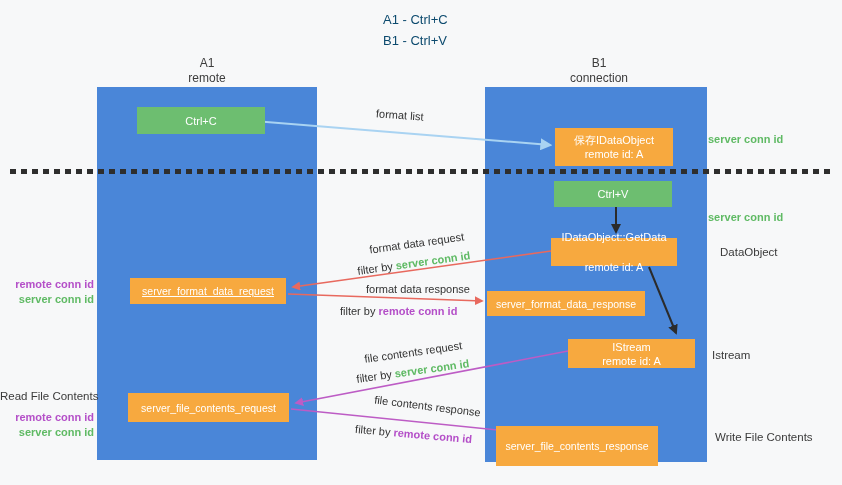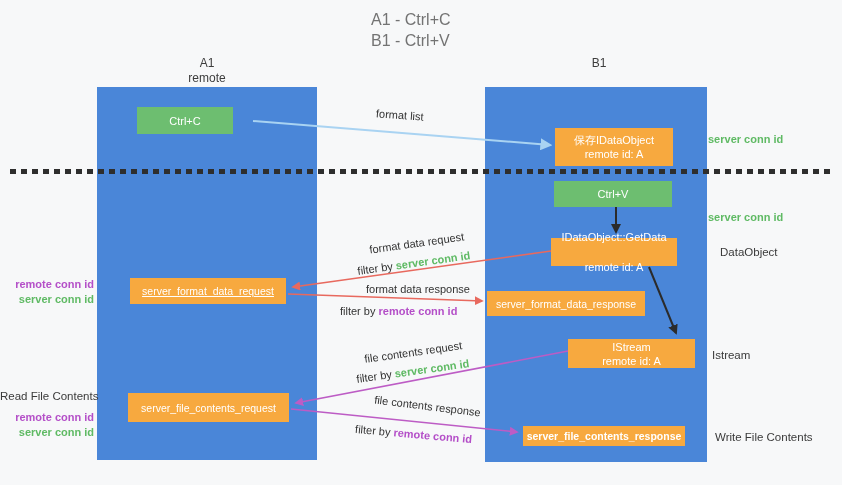--- a/index.html
+++ b/index.html
@@ -2,22 +2,22 @@
 <html style="--bg: #f7f8f9; --column-blue: #4a86d8; --box-green: #6dbe70; --box-orange: #f7a93f; --text-green: #5fba64; --text-purple: #b44fc8; --arrow-red: #e8695e; --arrow-magenta: #bd5cc5; --arrow-blue: #a9d3f2; --arrow-black: #2b2b2b;"><head>
 <meta charset="utf-8">
 <style>
   html,body{margin:0;padding:0;}
   body{font-family:"Liberation Sans",sans-serif;background:#eef0f2;}
   .stage{
     position:relative;width:842px;height:485px;overflow:hidden;
     background:var(--bg,#f7f8f9);
   }
   .title{
-    position:absolute;left:371px;top:9px;
-    font-size:16px;line-height:21px;color:#737373;white-space:nowrap;
+    position:absolute;left:383px;top:9px;
+    font-size:13px;line-height:21px;color:#0c4a6e;white-space:nowrap;
   }
   .col-header{
     position:absolute;top:56px;width:120px;text-align:center;
     font-size:12px;line-height:15px;color:#3d3d3d;
   }
   .column{
     position:absolute;top:87px;
     background:var(--column-blue,#4a86d8);
   }
   .dotted{
@@ -57,20 +57,21 @@
     <div>A1 - Ctrl+C</div>
     <div>B1 - Ctrl+V</div>
   </div>
 
   <div class="col-header" style="left:147px;">
     <div>A1</div>
     <div>remote</div>
   </div>
   <div class="col-header" style="left:539px;">
     <div>B1</div>
+    <div>connection</div>
   </div>
 
   <div class="column" style="left:97px;width:220px;height:373px;"></div>
   <div class="column" style="left:485px;width:222px;height:375px;"></div>
 
   <div class="dotted"></div>
 
   <svg class="arrows" width="842" height="485" viewBox="0 0 842 485">
     <defs>
       <marker id="m-blue" viewBox="0 0 10 10" refX="8" refY="5" markerWidth="12" markerHeight="12" markerUnits="userSpaceOnUse" orient="auto">
@@ -88,21 +89,21 @@
     </defs>
     <line x1="253" y1="121" x2="550" y2="145" class="arrow-blue" stroke-width="2" marker-end="url(#m-blue)"></line>
     <line x1="616" y1="207" x2="616" y2="232" class="arrow-black" stroke-width="2" marker-end="url(#m-black)"></line>
     <line x1="649" y1="267" x2="676" y2="333" class="arrow-black" stroke-width="2" marker-end="url(#m-black)"></line>
     <line x1="551" y1="251" x2="293" y2="287" class="arrow-red" stroke-width="1.6" marker-end="url(#m-red)"></line>
     <line x1="288" y1="294" x2="482" y2="301" class="arrow-red" stroke-width="1.6" marker-end="url(#m-red)"></line>
     <line x1="568" y1="351" x2="296" y2="403" class="arrow-magenta" stroke-width="1.6" marker-end="url(#m-magenta)"></line>
     <line x1="291" y1="409" x2="517" y2="432" class="arrow-magenta" stroke-width="1.6" marker-end="url(#m-magenta)"></line>
   </svg>
 
-  <div class="box green-box" style="left:137px;top:107px;width:96px;height:27px;">
+  <div class="box green-box" style="left:137px;top:107px;width:128px;height:27px;">
     <div>Ctrl+C</div>
   </div>
 
   <div class="box orange-box" style="left:555px;top:128px;width:118px;height:38px;">
     <div>保存IDataObject</div>
     <div>remote id: A</div>
   </div>
 
   <div class="box green-box" style="left:554px;top:181px;width:118px;height:26px;">
     <div>Ctrl+V</div>
@@ -123,21 +124,21 @@
 
   <div class="box orange-box" style="left:568px;top:339px;width:127px;height:29px;">
     <div>IStream</div>
     <div>remote id: A</div>
   </div>
 
   <div class="box orange-box small" style="left:128px;top:393px;width:161px;height:29px;">
     <div>server_file_contents_request</div>
   </div>
 
-  <div class="box orange-box small" style="left:523px;top:426px;width:162px;height:20px;font-weight:bold;">
+  <div class="box orange-box small" style="left:496px;top:426px;width:162px;height:40px;">
     <div>server_file_contents_response</div>
   </div>
 
   <div class="lbl" style="left:376px;top:109px;transform:rotate(4deg);">format list</div>
 
   <div class="lbl rot-up" style="left:369px;top:237px;">format data request</div>
   <div class="lbl rot-up" style="left:357px;top:257px;">
     <span>filter by</span>
     <span class="green">server conn id</span>
   </div>

